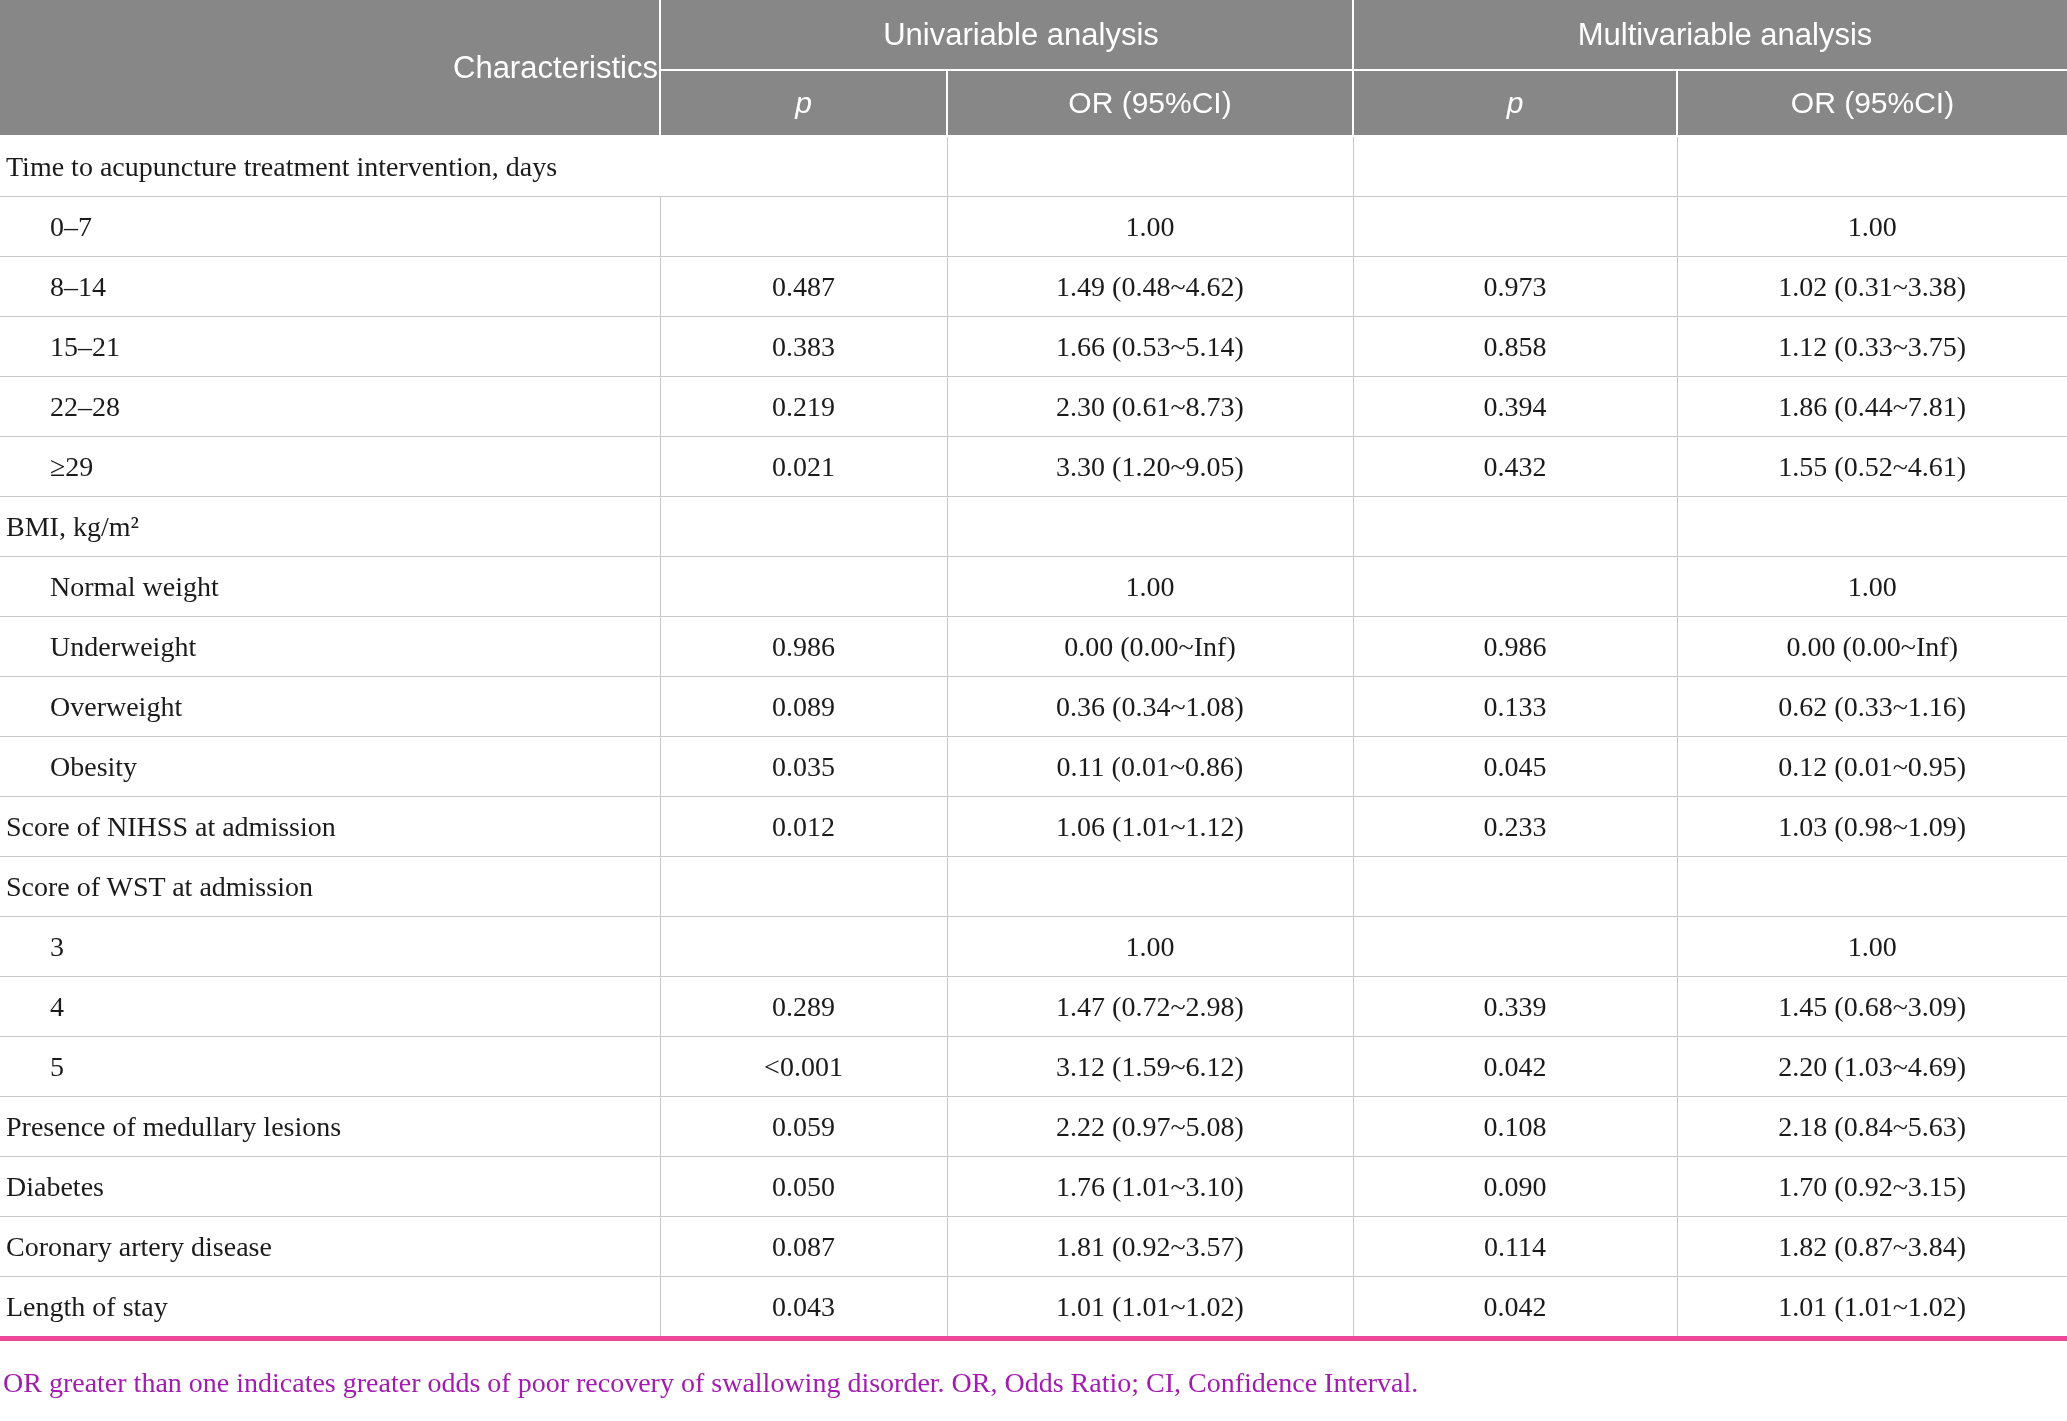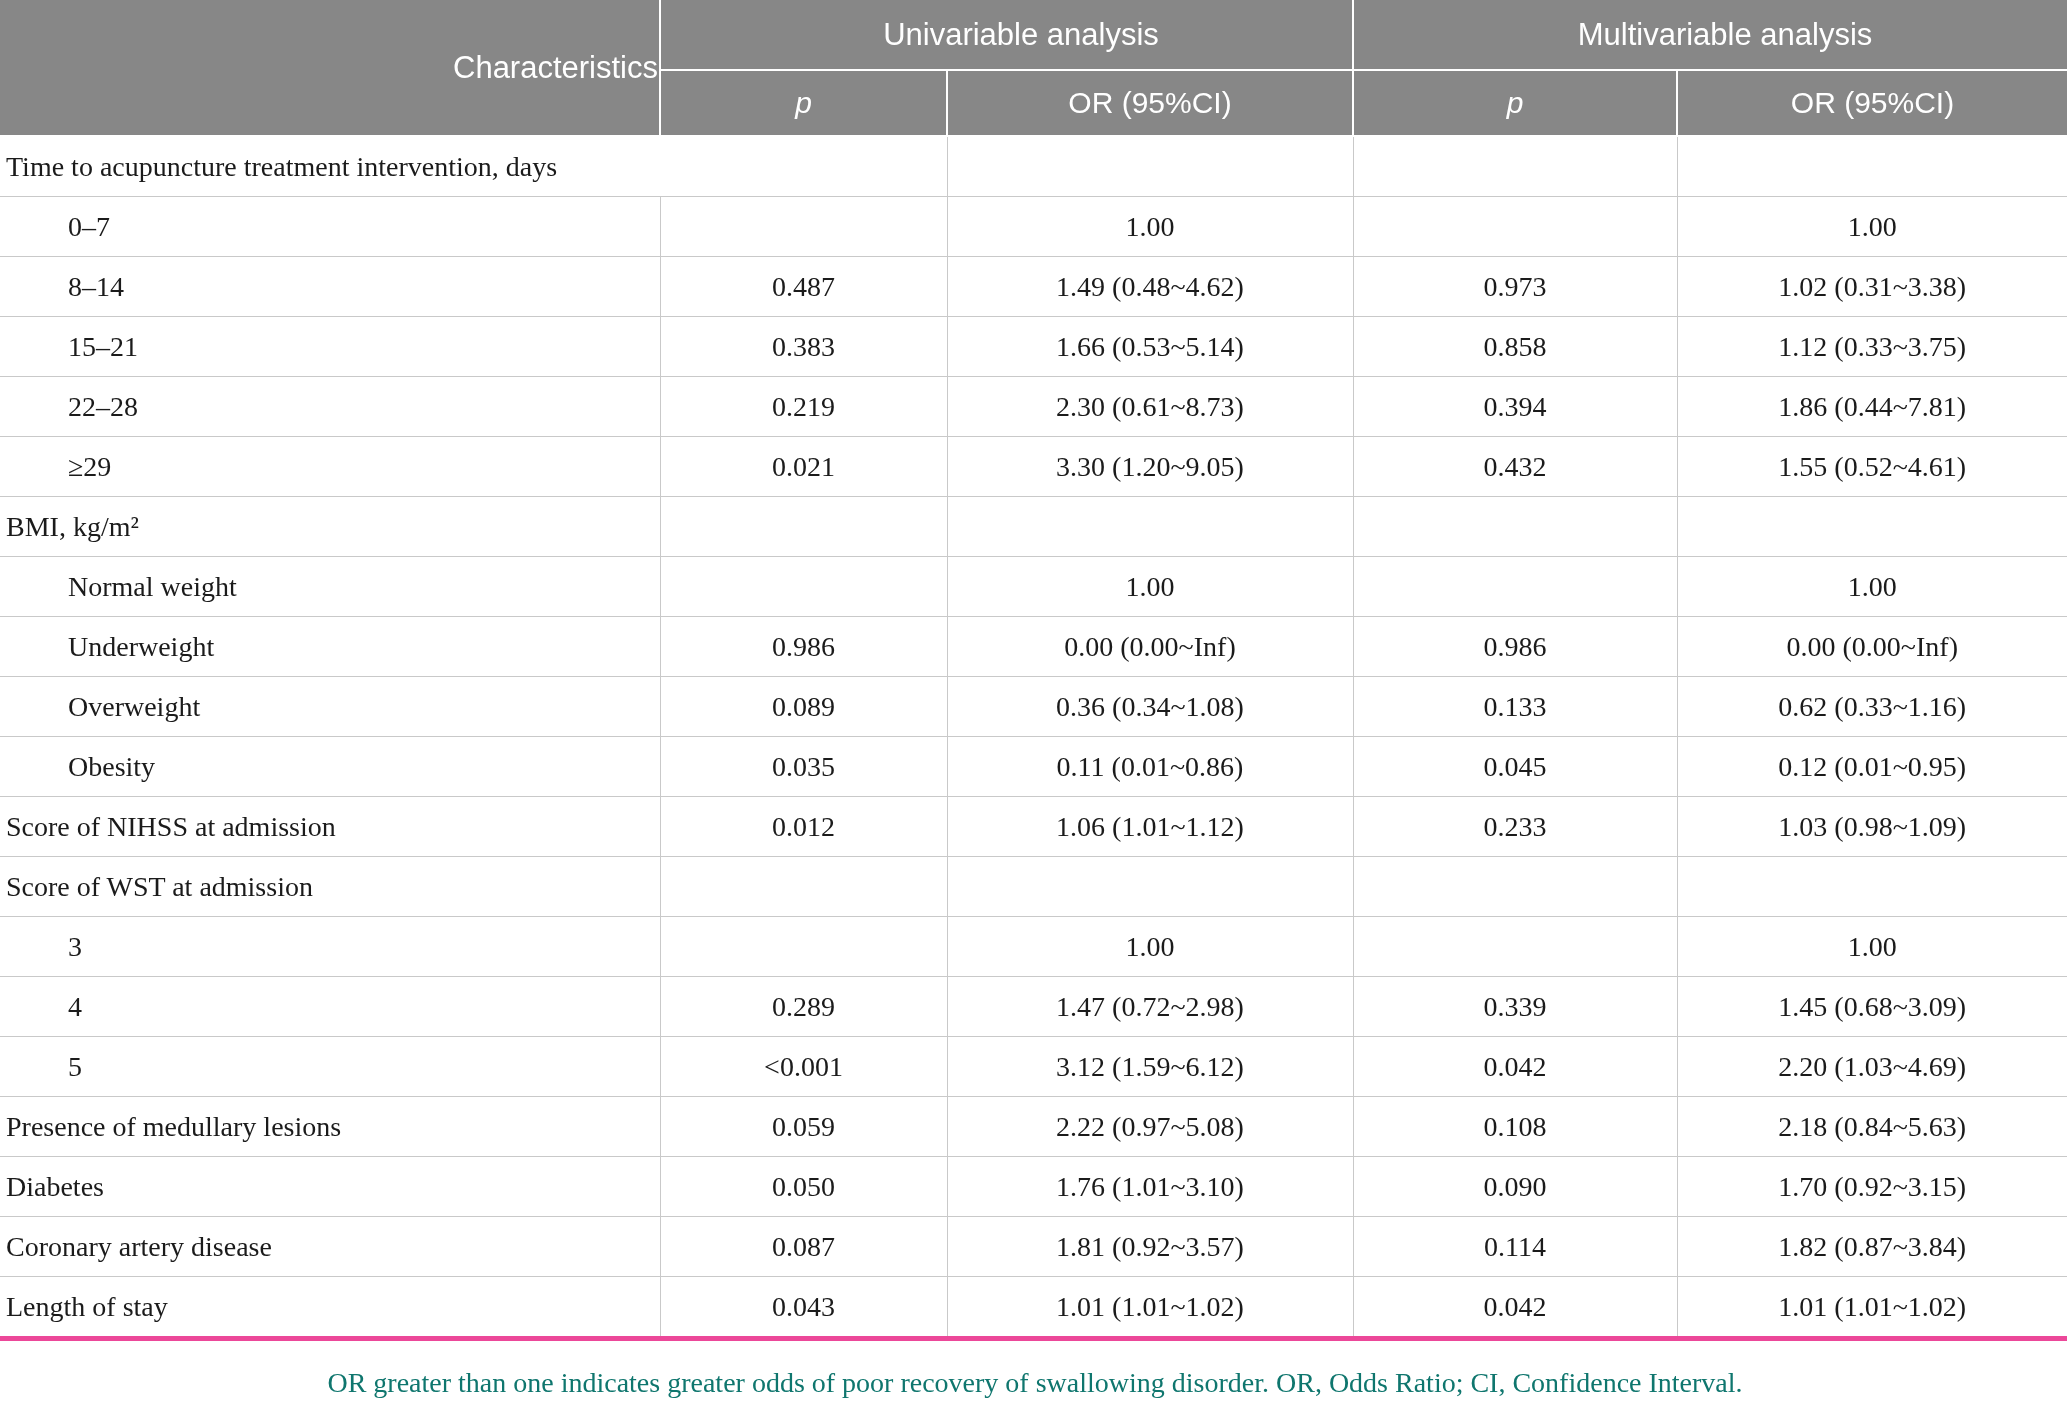--- a/index.html
+++ b/index.html
@@ -51,29 +51,28 @@
     vertical-align: middle;
     padding: 0;
     overflow: hidden;
     white-space: nowrap;
   }
   tbody td:first-child { border-left: none; }
   tbody td:last-child  { border-right: none; }
   tbody tr:first-child td { border-top: none; }
   tbody tr:last-child td { border-bottom: 5px solid #ec4899; }
   td.label      { text-align: left; padding-left: 6px; }
-  td.label.sub  { padding-left: 68px; }
+  td.label.sub  { padding-left: 50px; }
   td.num        { text-align: center; }
   
   .footnote {
     margin: 26px 0 0 3px;
     font-size: 28px;
-    color: #0f766e;
+    color: #a21caf;
     font-family: "Liberation Serif", serif;
-    text-align: center;
   }
 </style>
 </head>
 <body>
 
 <div class="page">
 
   <table class="analysis">
     <colgroup>
       <col style="width:660px">

